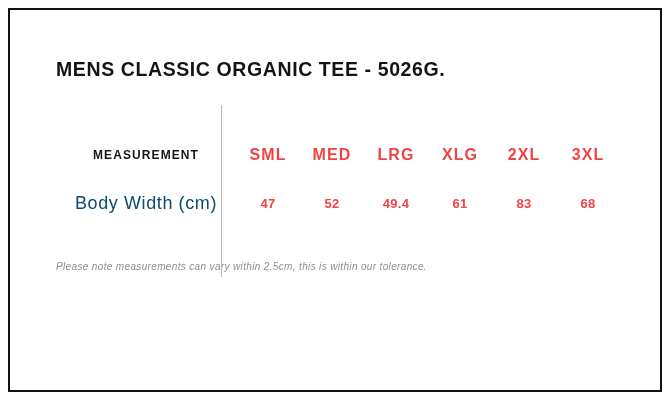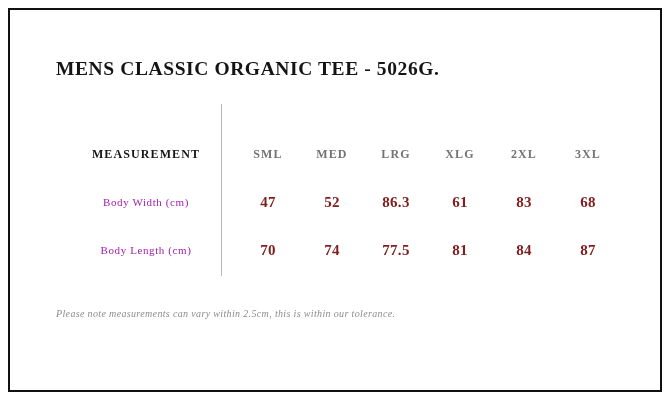--- a/index.html
+++ b/index.html
@@ -10,21 +10,20 @@
   body {
     font-family: "Liberation Sans", sans-serif;
   }
   .page {
     position: relative;
     width: 670px;
     height: 400px;
     background: #ffffff;
     box-sizing: border-box;
     overflow: hidden;
-    font-family: Liberation Serif, serif;
   }
   .frame {
     position: absolute;
     left: 8px;
     top: 8px;
     width: 654px;
     height: 384px;
     border: 2px solid #111111;
     box-sizing: border-box;
   }
@@ -72,35 +71,35 @@
     text-align: left;
     width: 180px;
   }
   th.col-measure {
     font-size: 12px;
     font-weight: bold;
     letter-spacing: 1.1px;
     color: #161616;
   }
   th.size-head {
-    font-size: 12px;
+    font-size: 16px;
     font-weight: bold;
     letter-spacing: 1.1px;
-    color: #737373;
+    color: #ef4444;
   }
   td.col-measure {
-    font-size: 11px;
+    font-size: 18px;
     letter-spacing: 0.6px;
-    color: #a21caf;
+    color: #0c4a6e;
     font-weight: normal;
   }
   td.value {
-    font-size: 15px;
+    font-size: 13px;
     font-weight: bold;
-    color: #7f1d1d;
+    color: #ef4444;
     letter-spacing: 0.3px;
   }
   .note {
     margin-top: 34px;
     font-size: 10px;
     font-style: italic;
     letter-spacing: 0.35px;
     color: #8d8d8d;
   }
 </style>
@@ -126,33 +125,24 @@
               <th class="size-head">XLG</th>
               <th class="size-head">2XL</th>
               <th class="size-head">3XL</th>
             </tr>
           </thead>
           <tbody>
             <tr>
               <td class="col-measure">Body Width (cm)</td>
               <td class="value">47</td>
               <td class="value">52</td>
-              <td class="value">86.3</td>
+              <td class="value">49.4</td>
               <td class="value">61</td>
               <td class="value">83</td>
               <td class="value">68</td>
-            </tr>
-            <tr>
-              <td class="col-measure">Body Length (cm)</td>
-              <td class="value">70</td>
-              <td class="value">74</td>
-              <td class="value">77.5</td>
-              <td class="value">81</td>
-              <td class="value">84</td>
-              <td class="value">87</td>
             </tr>
           </tbody>
         </table>
       </div>
 
       <div class="note">Please note measurements can vary within 2.5cm, this is within our tolerance.</div>
 
     </div>
   </div>
 </div>

